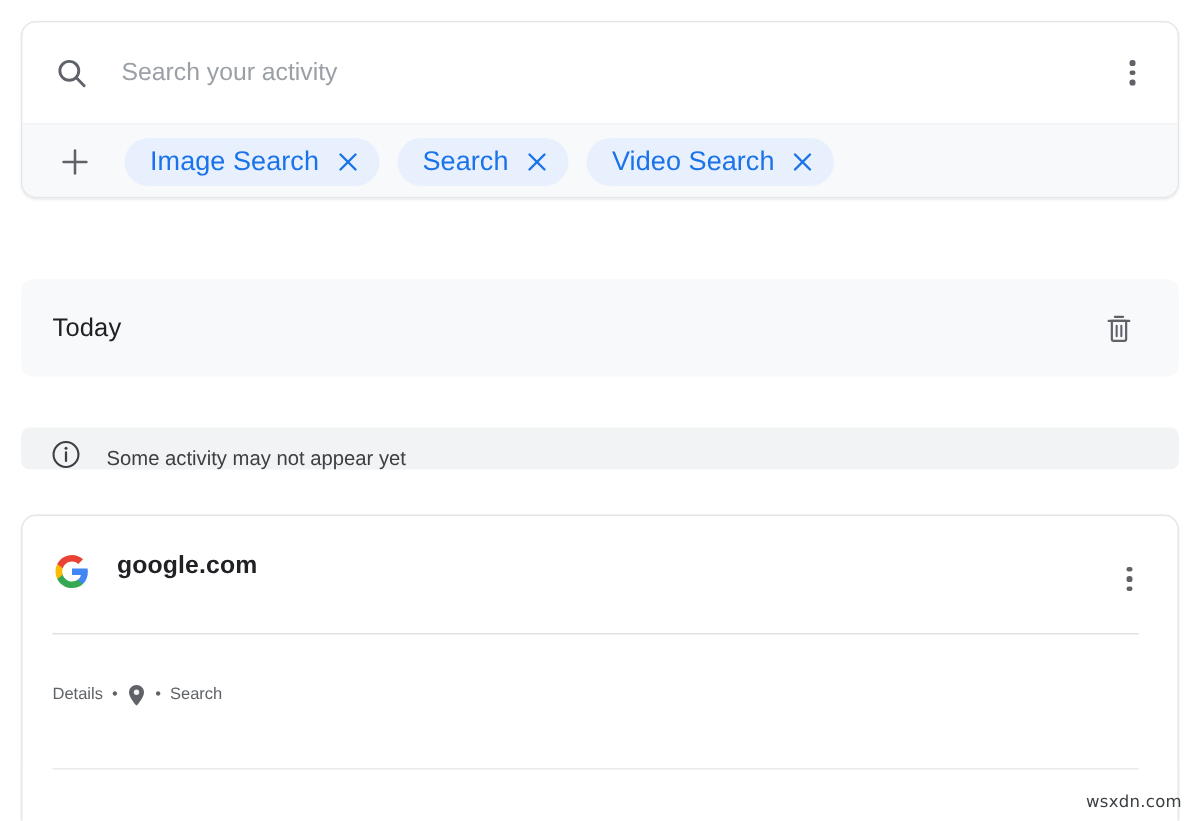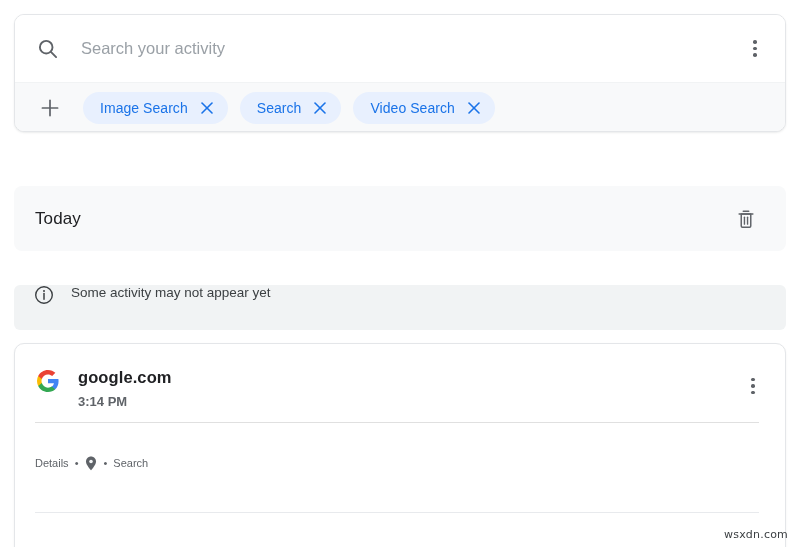--- a/index.html
+++ b/index.html
@@ -110,21 +110,21 @@
     display: inline-flex;
     align-items: center;
     height: 32px;
     background: #e8f0fe;
     border-radius: 16px;
     padding: 0 13px 0 17px;
     cursor: pointer;
     white-space: nowrap;
   }
   .chip-label {
-    font-size: 14px;
+    font-size: 18px;
     color: #1a73e8;
     font-weight: 500;
     letter-spacing: 0.05px;
   }
   .chip-close {
     margin-left: 11px;
     width: 16px;
     height: 16px;
     display: flex;
     align-items: center;
@@ -161,25 +161,25 @@
     cursor: pointer;
     border-radius: 50%;
   }
 
   
   .info-banner {
     position: absolute;
     left: 14px;
     top: 285px;
     width: 772px;
-    height: 45px;
+    height: 28px;
     background: #f1f3f4;
     border-radius: 6px;
     display: flex;
-    align-items: flex-start;
+    align-items: flex-end;
     padding-left: 20px;
   }
   .info-icon {
     width: 20px;
     height: 20px;
     flex: 0 0 20px;
     margin-right: 17px;
     display: flex;
     align-items: center;
     justify-content: center;
@@ -388,21 +388,20 @@
         <svg width="24" height="24" viewBox="0 0 48 48" aria-hidden="true">
           <path fill="#4285F4" d="M45.12 24.5c0-1.56-.14-3.06-.4-4.5H24v8.51h11.84c-.51 2.75-2.06 5.08-4.39 6.64v5.52h7.11c4.16-3.83 6.56-9.47 6.56-16.17z"></path>
           <path fill="#34A853" d="M24 46c5.94 0 10.92-1.97 14.56-5.33l-7.11-5.52c-1.97 1.32-4.49 2.1-7.45 2.1-5.73 0-10.58-3.87-12.31-9.07H4.34v5.7C7.96 41.07 15.4 46 24 46z"></path>
           <path fill="#FBBC05" d="M11.69 28.18c-.44-1.32-.69-2.73-.69-4.18s.25-2.86.69-4.18v-5.7H4.34A21.99 21.99 0 0 0 2 24c0 3.55.85 6.91 2.34 9.88l7.35-5.7z"></path>
           <path fill="#EA4335" d="M24 10.75c3.23 0 6.13 1.11 8.41 3.29l6.31-6.31C34.91 4.18 29.93 2 24 2 15.4 2 7.96 6.93 4.34 14.12l7.35 5.7c1.73-5.2 6.58-9.07 12.31-9.07z"></path>
         </svg>
       </span>
 
       <div class="head-text">
         <div class="site-name">google.com</div>
-        <div class="site-time">3:14 PM</div>
       </div>
 
       <div class="kebab">
         <i></i>
         <i></i>
         <i></i>
       </div>
     </div>
 
     <div class="card-divider"></div>

